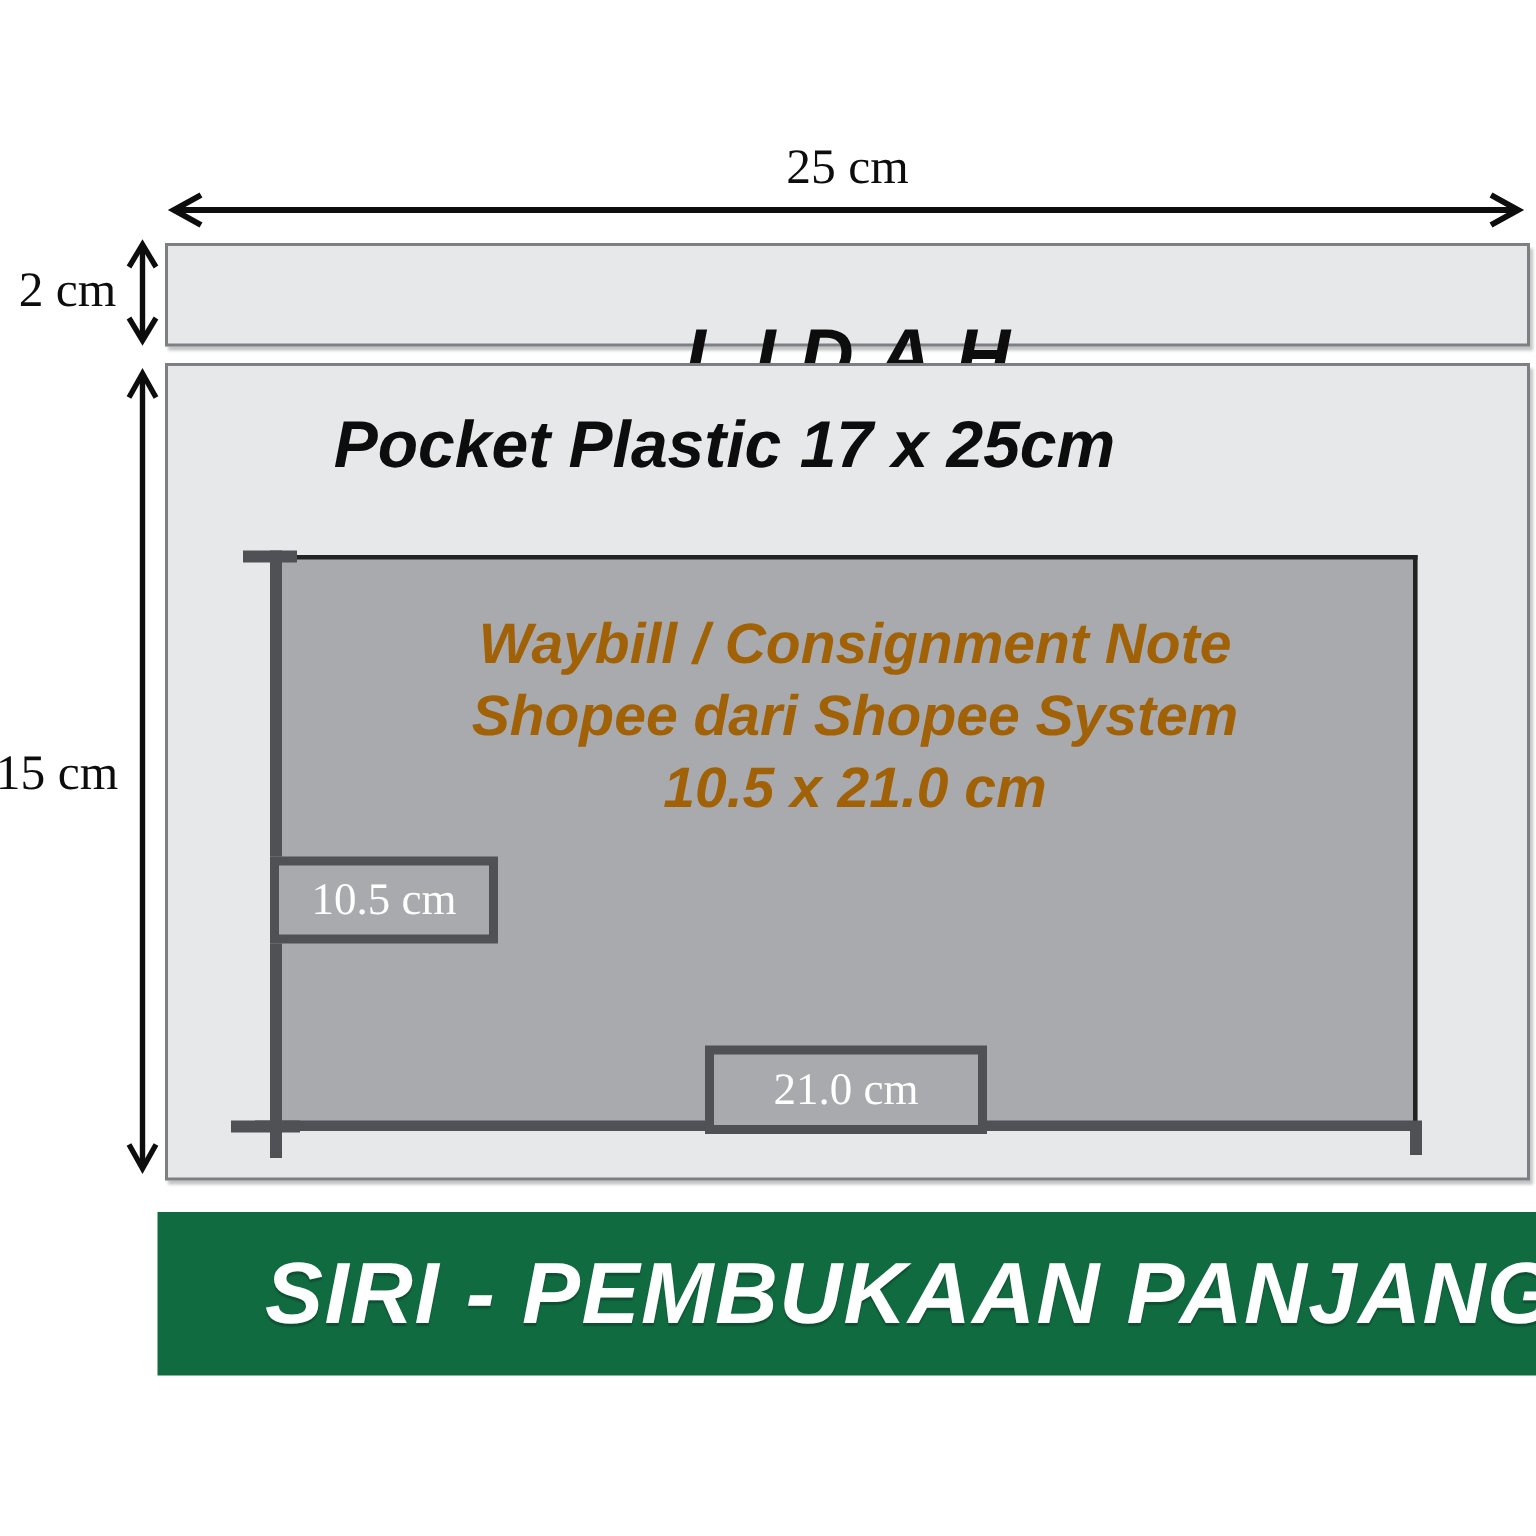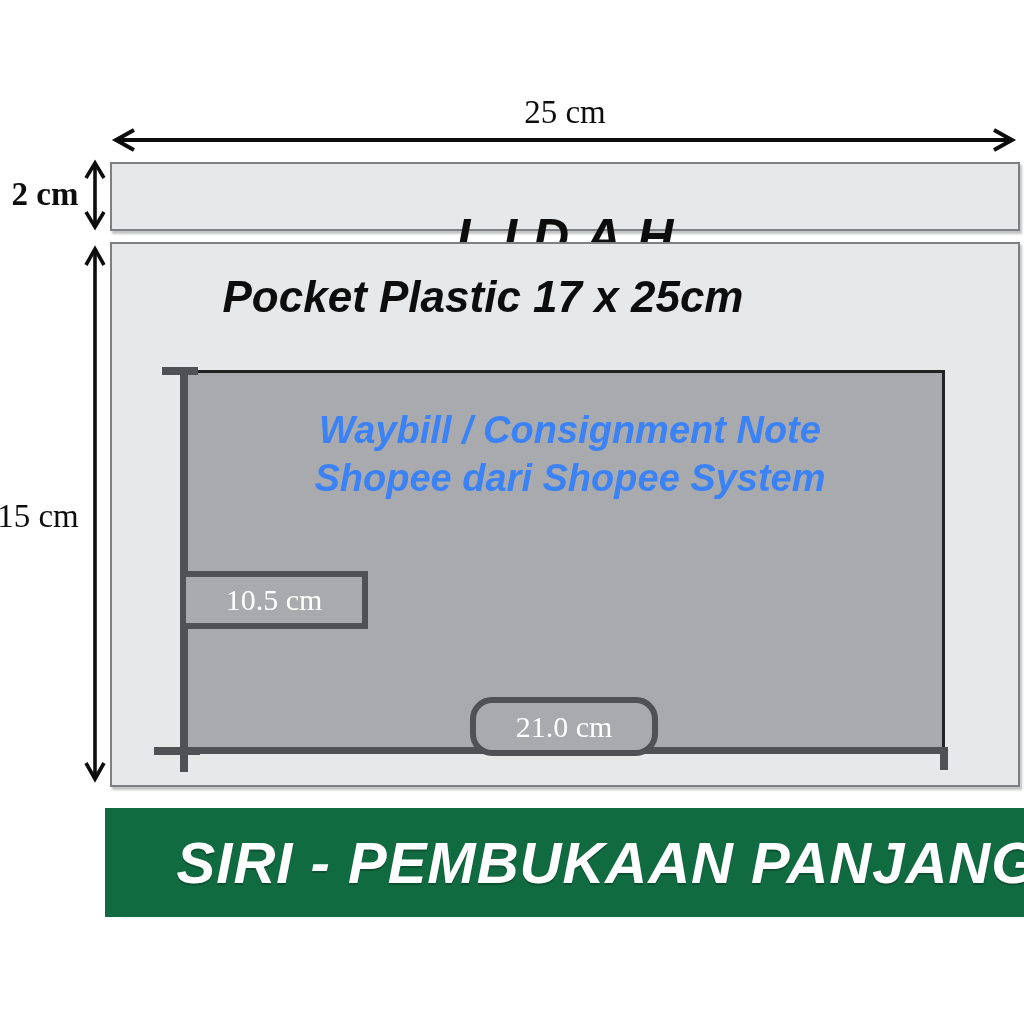--- a/index.html
+++ b/index.html
@@ -31,21 +31,21 @@
   .flap-bar{
     left:110px;top:162px;width:906px;height:65px;
     background:var(--light-gray);border:2px solid var(--border-gray);
     box-shadow:2px 3px 2px #c2c3c5;
   }
   .flap-label{
     width:100%;height:100%;
     font-weight:bold;font-style:italic;font-size:50px;letter-spacing:16px;
     color:var(--ink);padding-left:16px;box-sizing:border-box;margin-top:40px;
   }
-  .flap-height-label{left:6px;top:178px;width:78px;justify-content:center;font-weight:bold;}
+  .flap-height-label{left:6px;top:178px;width:78px;justify-content:center;}
   .flap-height-arrow{left:82px;top:158px;}
 
   
   .pocket-rect{
     left:110px;top:242px;width:906px;height:541px;
     background:var(--light-gray);border:2px solid var(--border-gray);
     box-shadow:2px 3px 2px #c2c3c5;
   }
   .pocket-height-label{left:-6px;top:500px;width:88px;justify-content:center;}
   .pocket-height-arrow{left:82px;top:244px;}
@@ -56,40 +56,40 @@
 
   
   .waybill-rect{
     left:184px;top:370px;width:761px;height:380px;
     background:var(--mid-gray);
     border-top:3px solid #232323;border-right:3px solid #232323;
     box-sizing:border-box;
   }
   .waybill-text{
     left:220px;top:406px;width:700px;flex-direction:column;
-    font-weight:bold;font-style:italic;font-size:38px;line-height:48px;color:#3b82f6;
+    font-weight:bold;font-style:italic;font-size:38px;line-height:48px;color:#a16207;
   }
   .dim{background:var(--dim-gray);}
   .bracket-vertical{left:180px;top:367px;width:8px;height:390px;}
   .bracket-top-cap{left:162px;top:367px;width:36px;height:8px;}
   .bracket-bottom-cap{left:154px;top:747px;width:46px;height:8px;}
   .bracket-bottom-tick{left:180px;top:755px;width:8px;height:17px;}
   .inner-bottom-line{left:170px;top:747px;width:778px;height:7px;}
   .right-tick{left:940px;top:752px;width:8px;height:18px;}
 
   .measure-box{
     border:6px solid var(--dim-gray);background:var(--mid-gray);
     box-sizing:border-box;color:var(--white);
   }
   .measure-box .serifw{
     font-family:"Liberation Serif","DejaVu Serif",serif;
     font-size:30px;color:var(--white);
   }
-  .width-box{left:180px;top:571px;width:188px;height:58px;}
-  .length-box{left:470px;top:697px;width:188px;height:59px;border-radius:22px;}
+  .width-box{left:180px;top:571px;width:152px;height:58px;}
+  .length-box{left:470px;top:697px;width:188px;height:59px;}
 
   
   .series-banner{
     left:105px;top:808px;width:1004px;height:109px;
     background:var(--green);
   }
   .banner-text{
     width:100%;height:100%;
     font-weight:bold;font-style:italic;font-size:58px;color:var(--white);
     letter-spacing:1px;text-shadow:0 2px 1px rgba(0,0,0,0.25);
@@ -132,20 +132,21 @@
     </svg>
   </div>
 
   <div class="abs pocket-rect"></div>
   <div class="abs center-text pocket-title">Pocket Plastic 17 x 25cm</div>
 
   <div class="abs waybill-rect"></div>
   <div class="abs center-text waybill-text">
     <div>Waybill / Consignment Note</div>
     <div>Shopee dari Shopee System</div>
+    <div>10.5 x 21.0 cm</div>
   </div>
 
   <div class="abs dim bracket-vertical"></div>
   <div class="abs dim bracket-top-cap"></div>
   <div class="abs dim inner-bottom-line"></div>
   <div class="abs dim bracket-bottom-cap"></div>
   <div class="abs dim bracket-bottom-tick"></div>
   <div class="abs dim right-tick"></div>
 
   <div class="abs center-text measure-box width-box">

